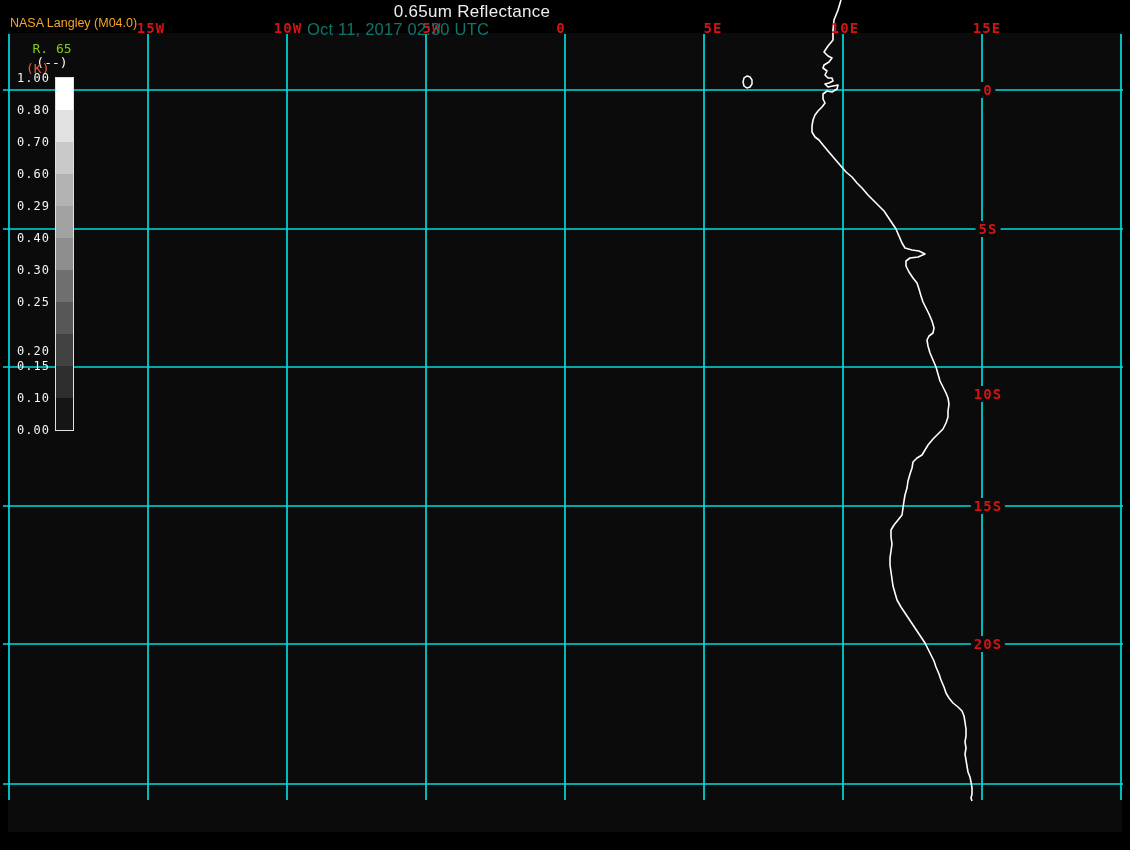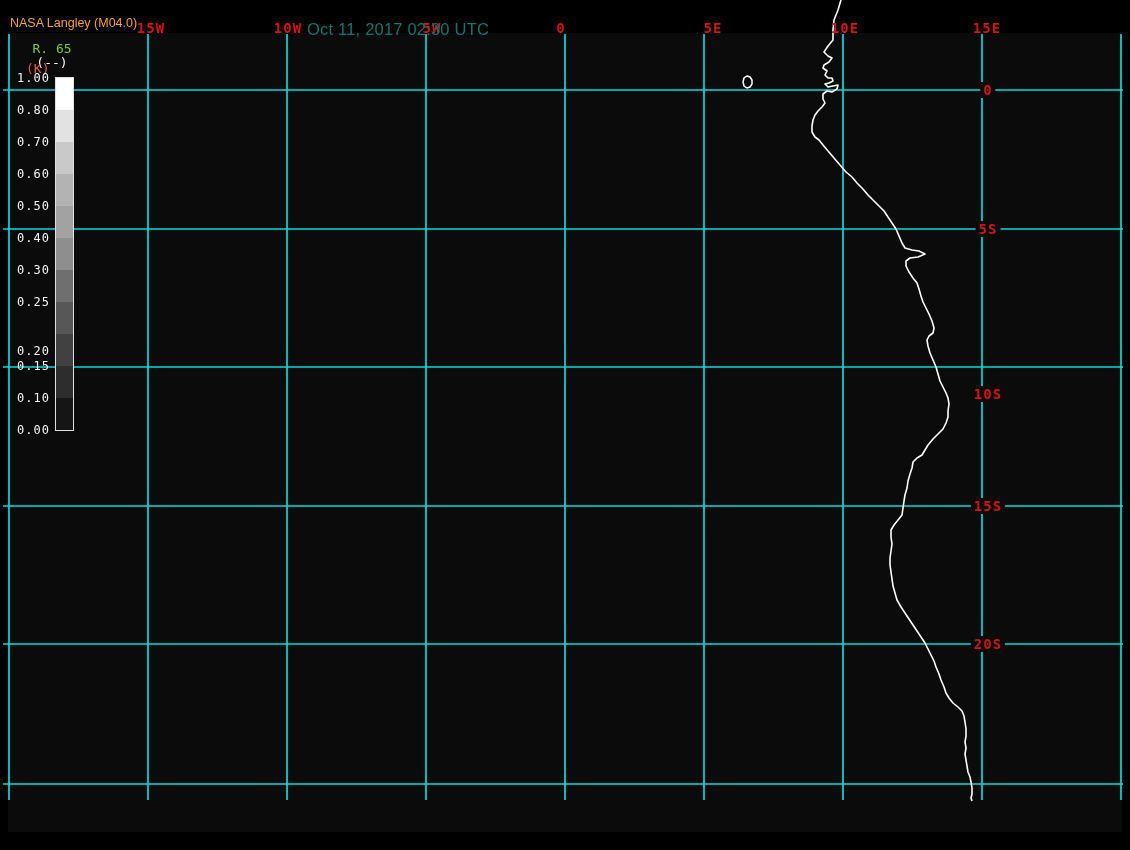--- a/index.html
+++ b/index.html
@@ -54,20 +54,21 @@
       <line x1="3" y1="367" x2="1123" y2="367" stroke="#00DCDC" stroke-width="1.7"></line>
       <line x1="3" y1="506" x2="1123" y2="506" stroke="#00DCDC" stroke-width="1.7"></line>
       <line x1="3" y1="644" x2="1123" y2="644" stroke="#00DCDC" stroke-width="1.7"></line>
       <line x1="3" y1="784" x2="1123" y2="784" stroke="#00DCDC" stroke-width="1.7"></line>
       <polyline points="841,0 838,10 834,20 833,30 833,40 828,46 824,52 828,56 832,58 829,62 824,65 823,68 827,71 825,75 828,78 832,78 833,81 829,83 825,84 828,87 833,86 838,85 837,89 832,92 827,91 823,94 823,99 825,103 822,107 818,111 815,115 813,120 812,126 812,132 815,137 819,140 823,145 828,151 834,158 840,165 846,172 852,177 857,183 862,188 868,195 873,200 879,206 884,211 888,217 892,223 896,229 899,236 902,243 905,248 912,250 919,251 925,254 918,257 910,258 906,261 906,266 909,272 913,278 917,283 919,289 921,296 923,302 926,308 929,314 932,321 934,328 933,333 929,336 927,340 928,346 930,353 933,360 936,367 938,374 940,381 943,387 946,393 948,398 949,404 948,411 948,417 946,423 943,429 938,434 933,439 928,445 925,450 922,455 917,458 913,462 912,468 910,474 908,481 907,488 905,495 904,501 903,508 902,515 898,520 894,525 891,530 891,537 892,544 891,551 890,558 890,565 891,572 892,579 893,586 895,593 897,600 901,607 905,613 909,619 913,625 917,631 921,637 925,643 928,649 931,655 934,661 936,667 939,674 941,680 944,687 946,693 949,698 953,703 958,707 962,711 964,716 965,722 966,729 966,736 965,742 966,748 965,754 966,760 967,766 968,772 970,777 971,782 972,788 972,794 971,798 972,801" fill="none" stroke="#FFFFFF" stroke-width="1.6" stroke-linejoin="round"></polyline>
       <polygon points="747,76 750,77 752,80 752,84 750,87 747,88 744,86 743,82 744,78" fill="none" stroke="#FFFFFF" stroke-width="1.5"></polygon>
     </svg>
 
   <div id="brand-text" class="abs">NASA Langley (M04.0)</div>
 
+  <div id="map-title" class="abs">0.65um Reflectance</div>
 
   <div id="map-subtitle" class="abs">Oct 11, 2017 02:30 UTC</div>
 
   <div id="lon-labels">
       <div class="abs geo-label lon-label" style="left: 151px;">15W</div>
       <div class="abs geo-label lon-label" style="left: 288px;">10W</div>
       <div class="abs geo-label lon-label" style="left: 428px; padding-left: 8px;">5W</div>
       <div class="abs geo-label lon-label" style="left: 561px;">0</div>
       <div class="abs geo-label lon-label" style="left: 713px;">5E</div>
       <div class="abs geo-label lon-label" style="left: 845px;">10E</div>
@@ -83,21 +84,21 @@
 
   <div id="legend" class="abs">
     <div id="legend-title" class="abs">R. 65</div>
     <div id="legend-units" class="abs">(--)</div>
     <div id="legend-k-label" class="abs">(K)</div>
     <div id="legend-values">
         <div class="abs legend-value" style="top: 33px;">1.00</div>
         <div class="abs legend-value" style="top: 65px;">0.80</div>
         <div class="abs legend-value" style="top: 97px;">0.70</div>
         <div class="abs legend-value" style="top: 129px;">0.60</div>
-        <div class="abs legend-value" style="top: 161px;">0.50</div>
+        <div class="abs legend-value" style="top: 161px;">0.29</div>
         <div class="abs legend-value" style="top: 193px;">0.40</div>
         <div class="abs legend-value" style="top: 225px;">0.30</div>
         <div class="abs legend-value" style="top: 257px;">0.25</div>
         <div class="abs legend-value" style="top: 306px;">0.20</div>
         <div class="abs legend-value" style="top: 321px;">0.15</div>
         <div class="abs legend-value" style="top: 353px;">0.10</div>
         <div class="abs legend-value" style="top: 385px;">0.00</div>
       </div>
     <div id="legend-colorbar" class="abs">
         <div class="legend-seg" style="background: rgb(255, 255, 255);"></div>

